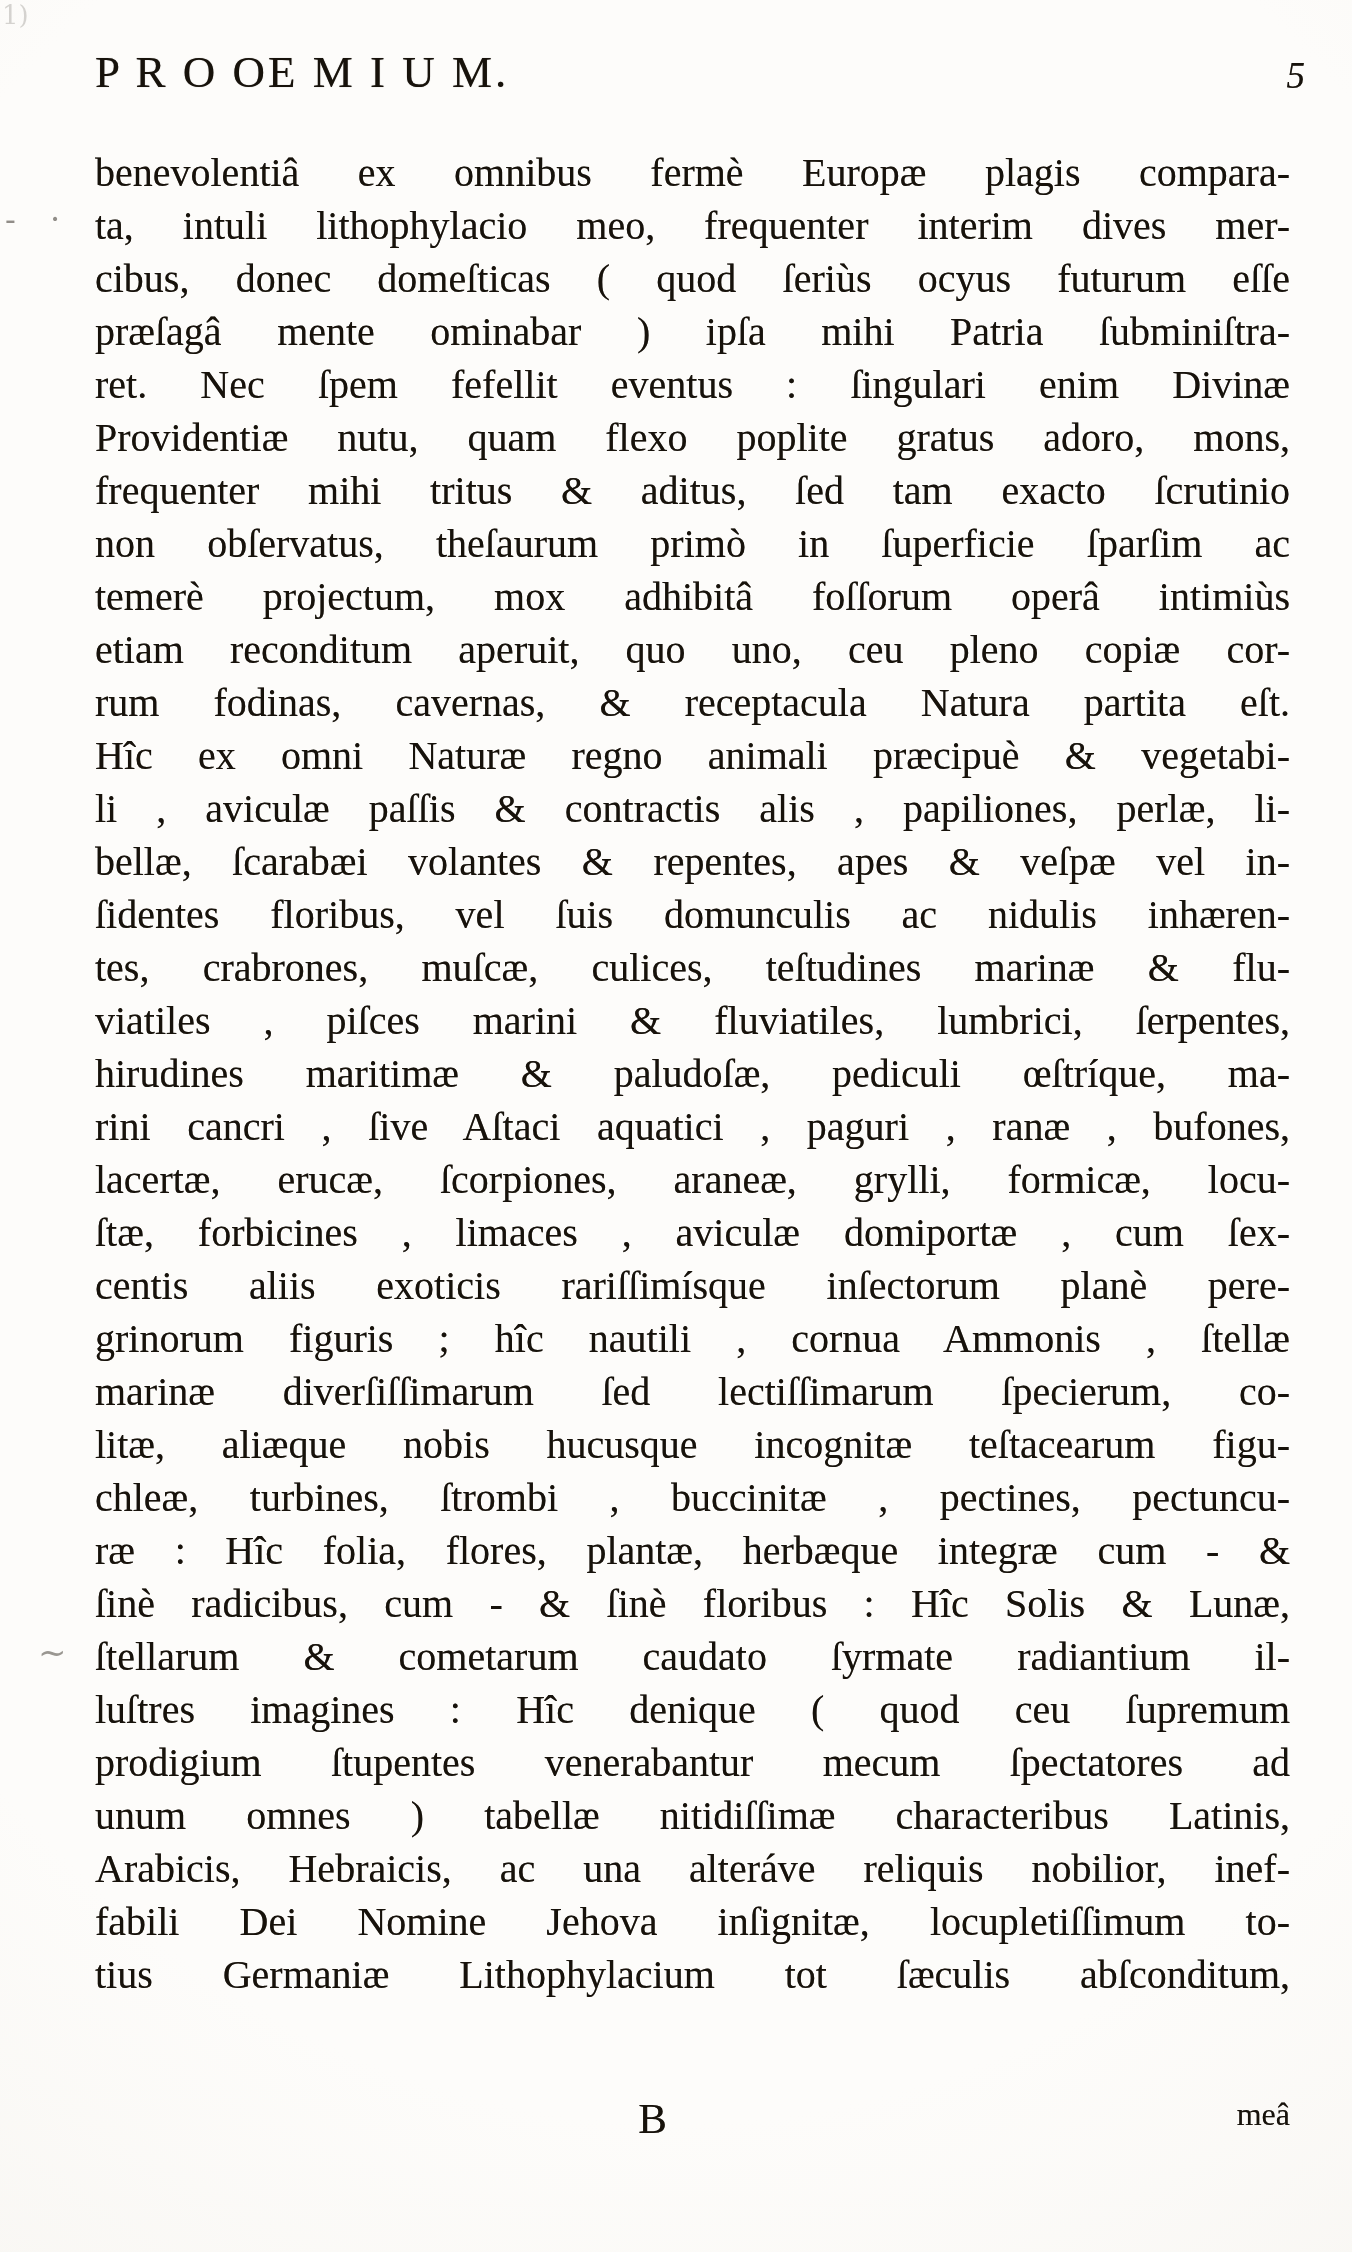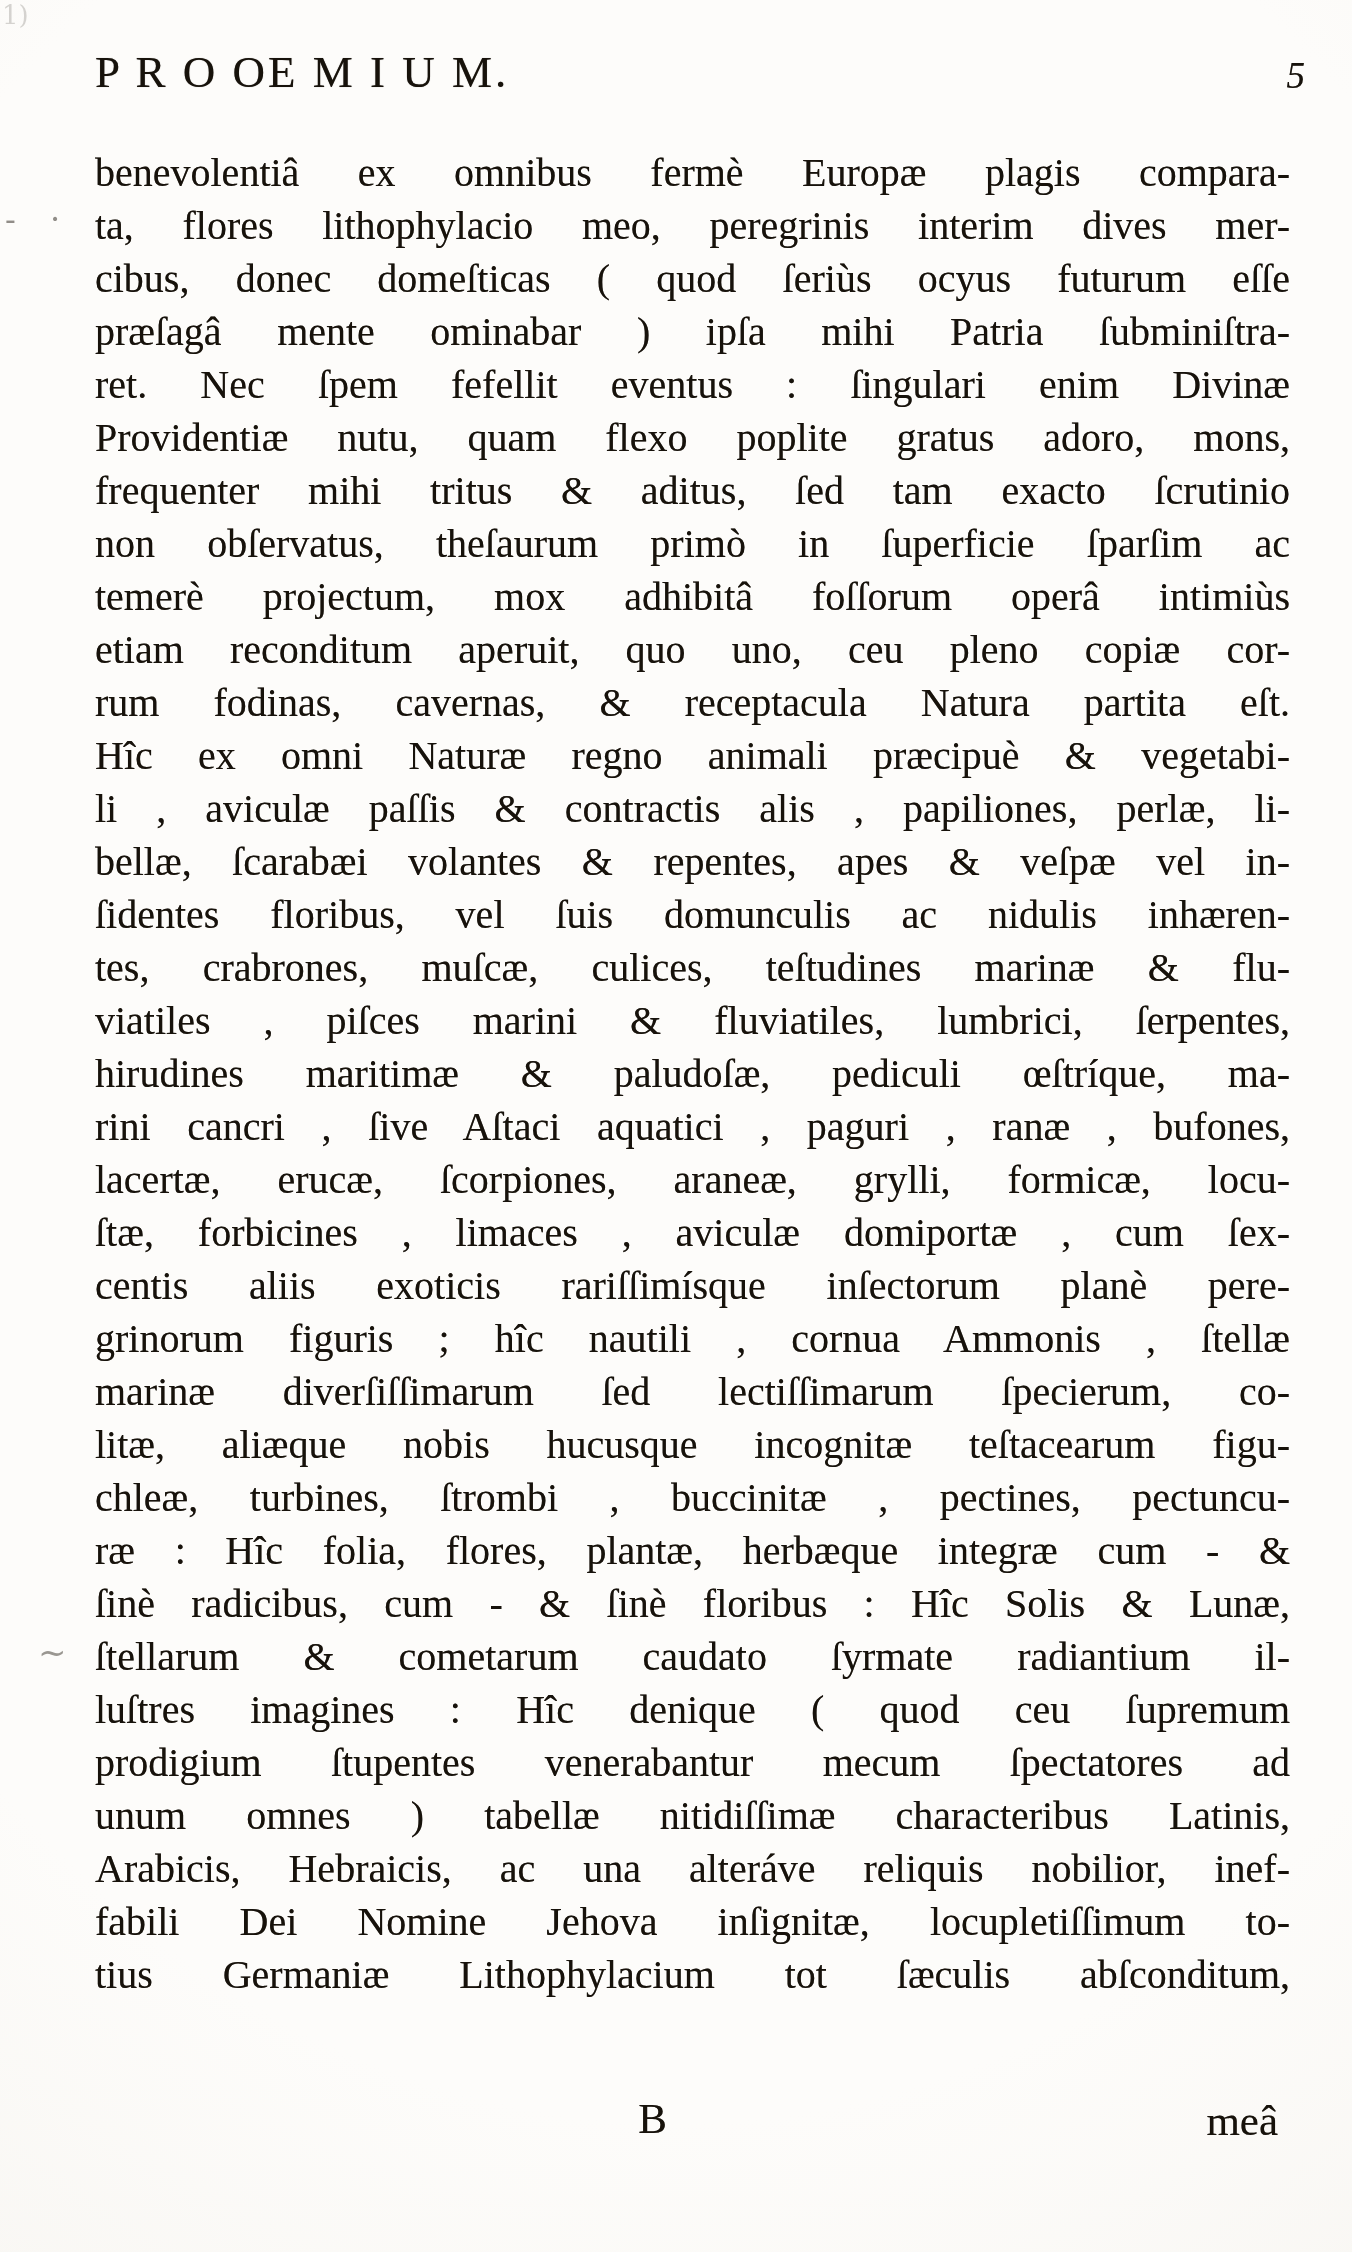--- a/index.html
+++ b/index.html
@@ -57,22 +57,22 @@
   }
   .signature {
     position: absolute;
     left: 0; right: 80px;
     text-align: center;
     font-size: 43px;
     text-shadow: 0 0 0.6px rgba(20,15,8,0.55);
   }
   .catchword {
     position: absolute;
-    right: 12px; top: 2px;
-    font-size: 43px;
+    right: 0; top: 2px;
+    font-size: 32px;
     text-shadow: 0 0 0.6px rgba(20,15,8,0.5);
   }
 
   .artifact {
     position: absolute;
     font-family: "DejaVu Serif", serif;
     color: #4a453d;
     pointer-events: none;
   }
   .artifact.corner { left: 2px; top: 0px; font-size: 26px; opacity: 0.22; }
@@ -88,21 +88,21 @@
   <span class="artifact dash">- ·</span>
   <span class="artifact tilde">~</span>
 
   <div class="header">
     <span class="title">P R O OE M I U M.</span>
     <span class="pagenum">5</span>
   </div>
 
   <div class="bodytext">
     <div class="line">benevolentiâ ex omnibus fermè Europæ plagis compara-</div>
-    <div class="line">ta, flores lithophylacio meo, peregrinis interim dives mer-</div>
+    <div class="line">ta, intuli lithophylacio meo, frequenter interim dives mer-</div>
     <div class="line">cibus, donec domeſticas ( quod ſeriùs ocyus futurum eſſe</div>
     <div class="line">præſagâ mente ominabar ) ipſa mihi Patria ſubminiſtra-</div>
     <div class="line">ret.  Nec ſpem fefellit eventus : ſingulari enim Divinæ</div>
     <div class="line">Providentiæ nutu, quam flexo poplite gratus adoro, mons,</div>
     <div class="line">frequenter mihi tritus &amp; aditus, ſed tam exacto ſcrutinio</div>
     <div class="line">non obſervatus, theſaurum primò in ſuperficie ſparſim ac</div>
     <div class="line">temerè projectum, mox adhibitâ foſſorum operâ intimiùs</div>
     <div class="line">etiam reconditum aperuit, quo uno, ceu pleno copiæ cor-</div>
     <div class="line">rum fodinas, cavernas, &amp; receptacula Natura partita eſt.</div>
     <div class="line">Hîc ex omni Naturæ regno animali præcipuè &amp; vegetabi-</div>

